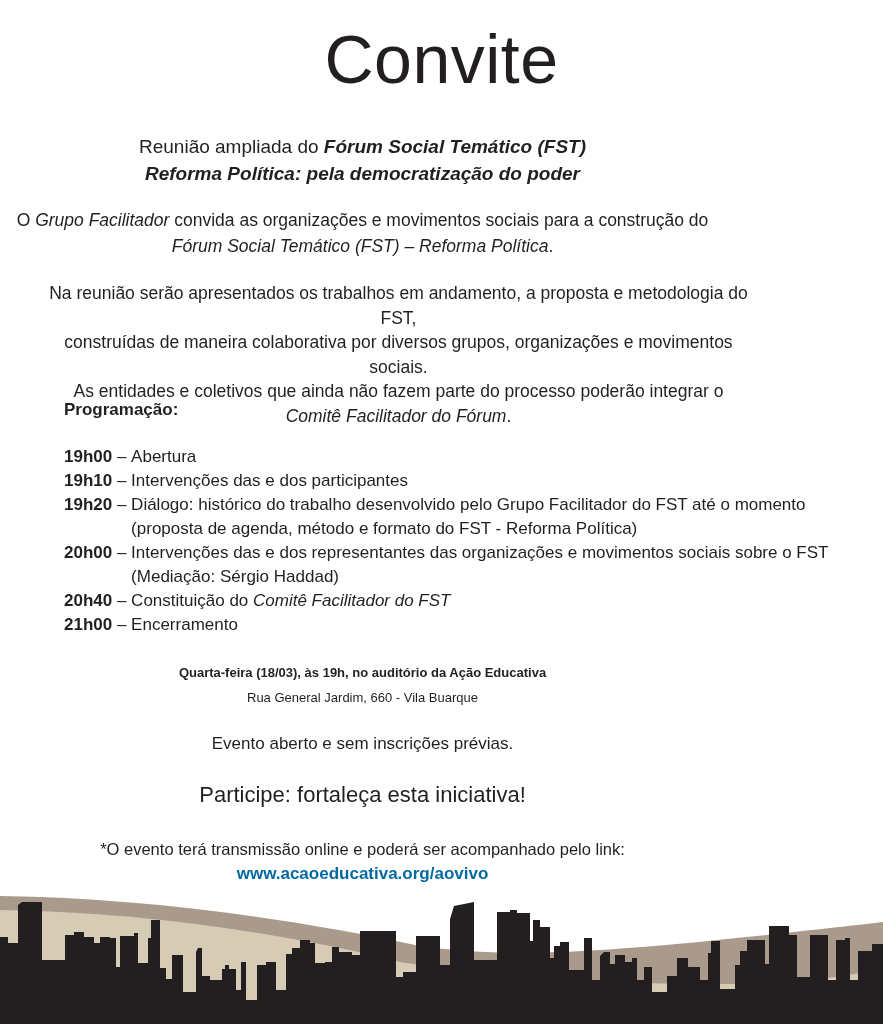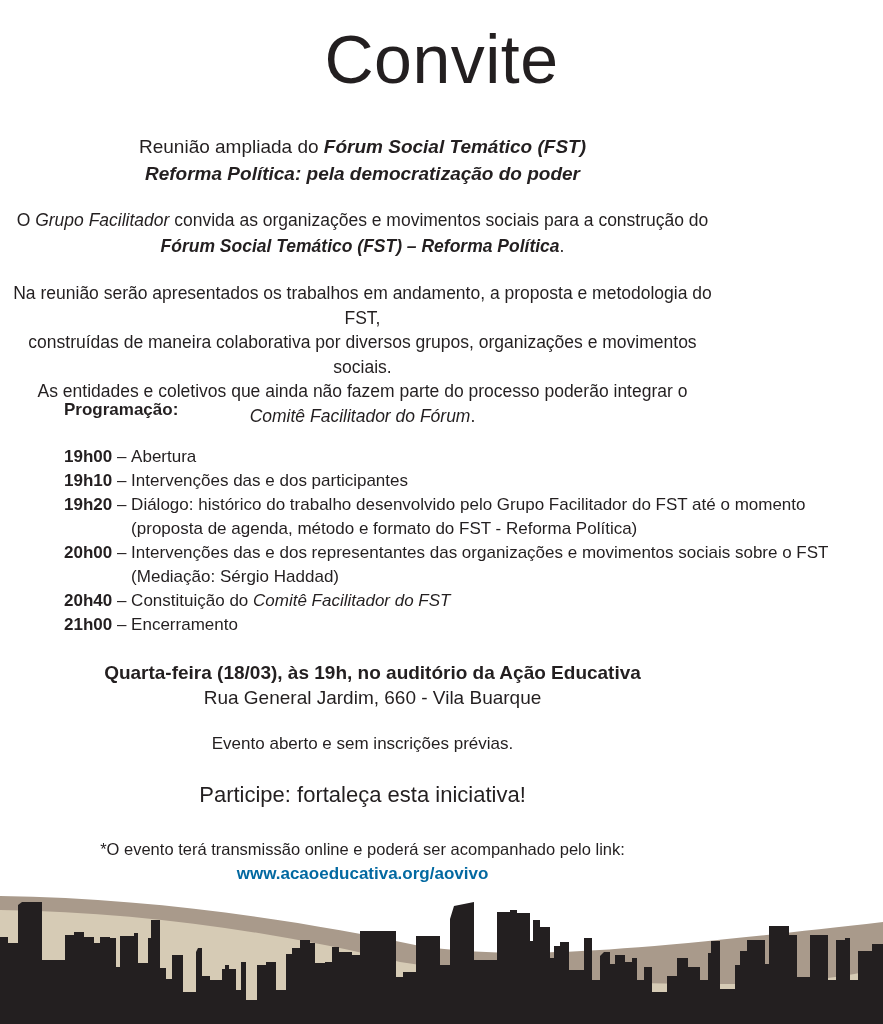--- a/index.html
+++ b/index.html
@@ -9,33 +9,33 @@
       font-family: "Liberation Sans", "DejaVu Sans", sans-serif;
     }
     .title {
       position: absolute; top: 18px; left: 0; width: 883px; text-align: center;
       font-size: 68px; line-height: 82px; color: #231f20; letter-spacing: 0.5px;
     }
     .center { position: absolute; left: 0; width: 725px; text-align: center; }
     .sub { top: 133px; font-size: 19px; line-height: 27px; }
     .sub .b { font-weight: bold; font-style: italic; }
     .p1 { top: 207px; font-size: 17.5px; line-height: 26px; }
-    .p2 { top: 281px; font-size: 17.5px; line-height: 24.5px; }
+    .p2 { top: 281px; font-size: 17.5px; line-height: 24.5px; padding-left: 36px; }
     i { font-style: italic; }
-    .bi { font-weight: bold; font-style: italic; margin-top: 11px; }
+    .bi { font-weight: normal; font-style: italic; margin-top: 11px; }
     .prog {
       position: absolute; left: 64px; top: 398px; width: 780px;
       font-size: 17px;
     }
     .prog-title { font-weight: bold; margin-bottom: 23px; line-height: 24px; }
     .row { display: flex; line-height: 24px; }
     .time { font-weight: bold; white-space: nowrap; }
     .dash { white-space: pre; }
     .desc { flex: 1; }
-    .venue { top: 660px; font-size: 19px; line-height: 25px; padding-left: 10px; }
+    .venue { top: 660px; font-size: 13px; line-height: 25px; }
     .venue .main { font-weight: bold; }
     .open { top: 731px; font-size: 17px; line-height: 25px; }
     .cta { top: 780px; font-size: 22px; line-height: 30px; }
     .note { top: 837px; font-size: 16.5px; line-height: 24px; }
     .link { font-weight: bold; color: #0369a1; text-decoration: none; font-size: 17px; }
     .skyline { position: absolute; left: 0; top: 880px; width: 883px; height: 144px; }
   </style>
 </head>
 <body>
 

